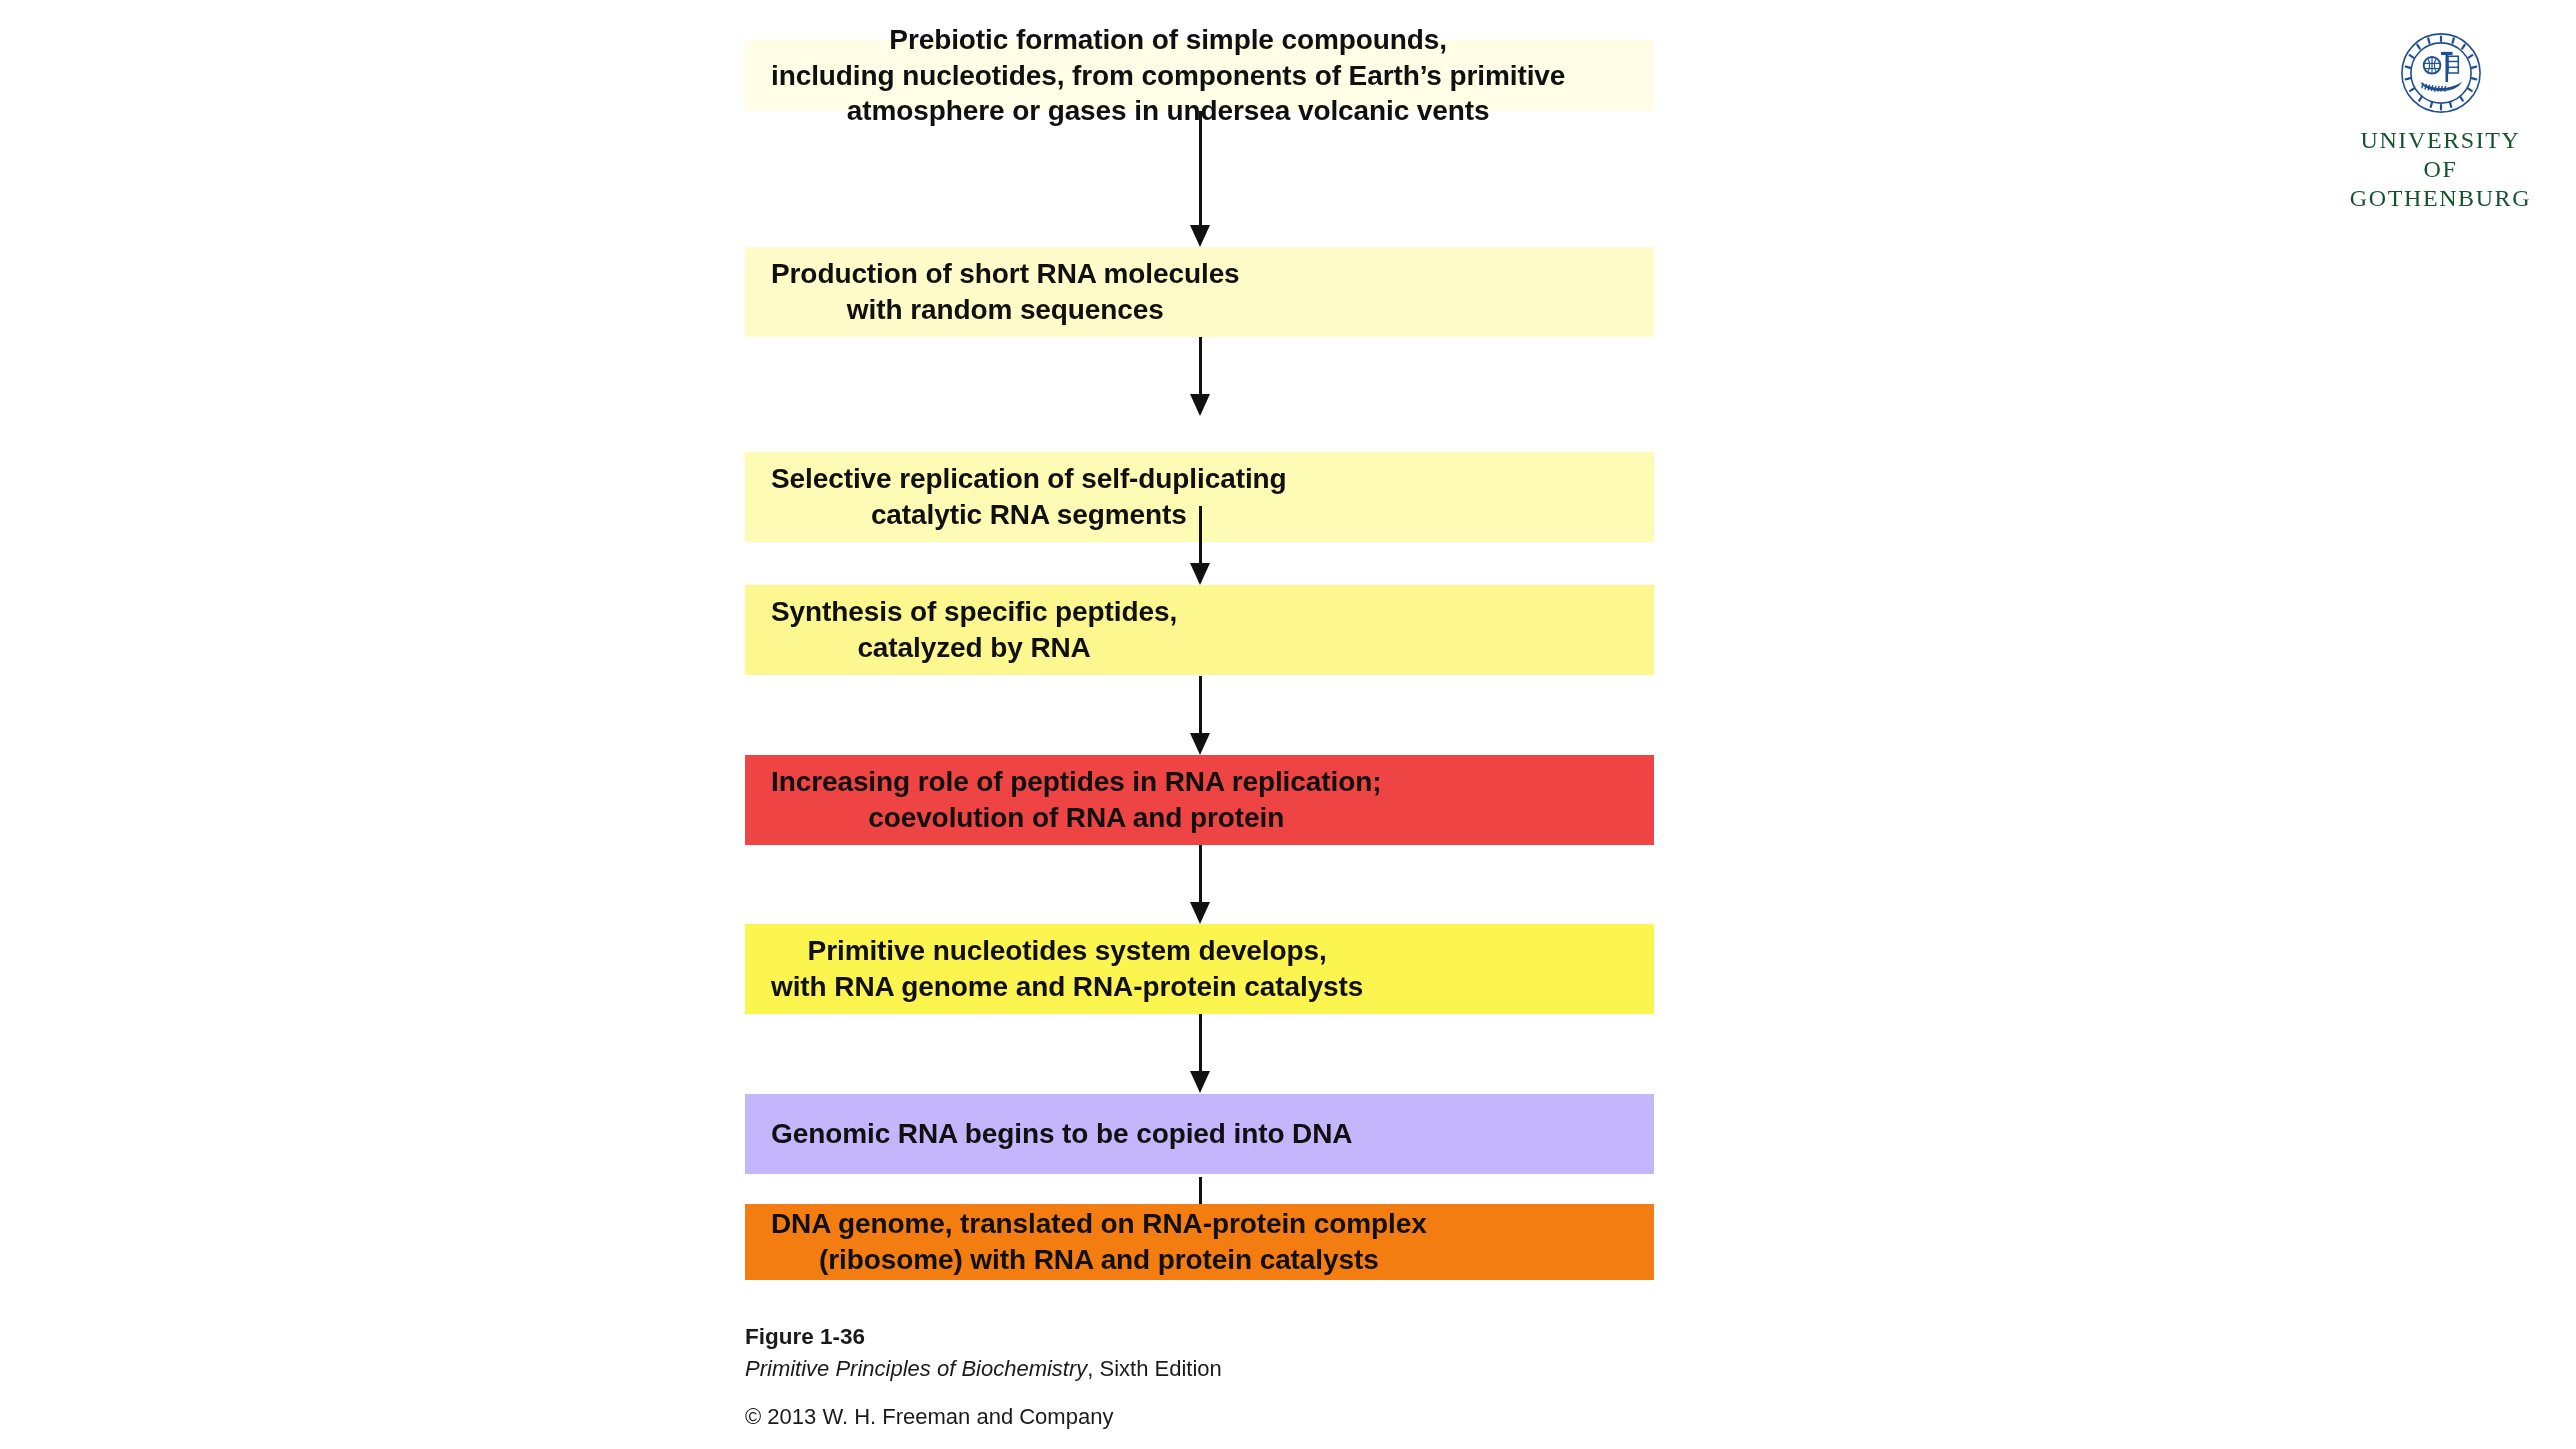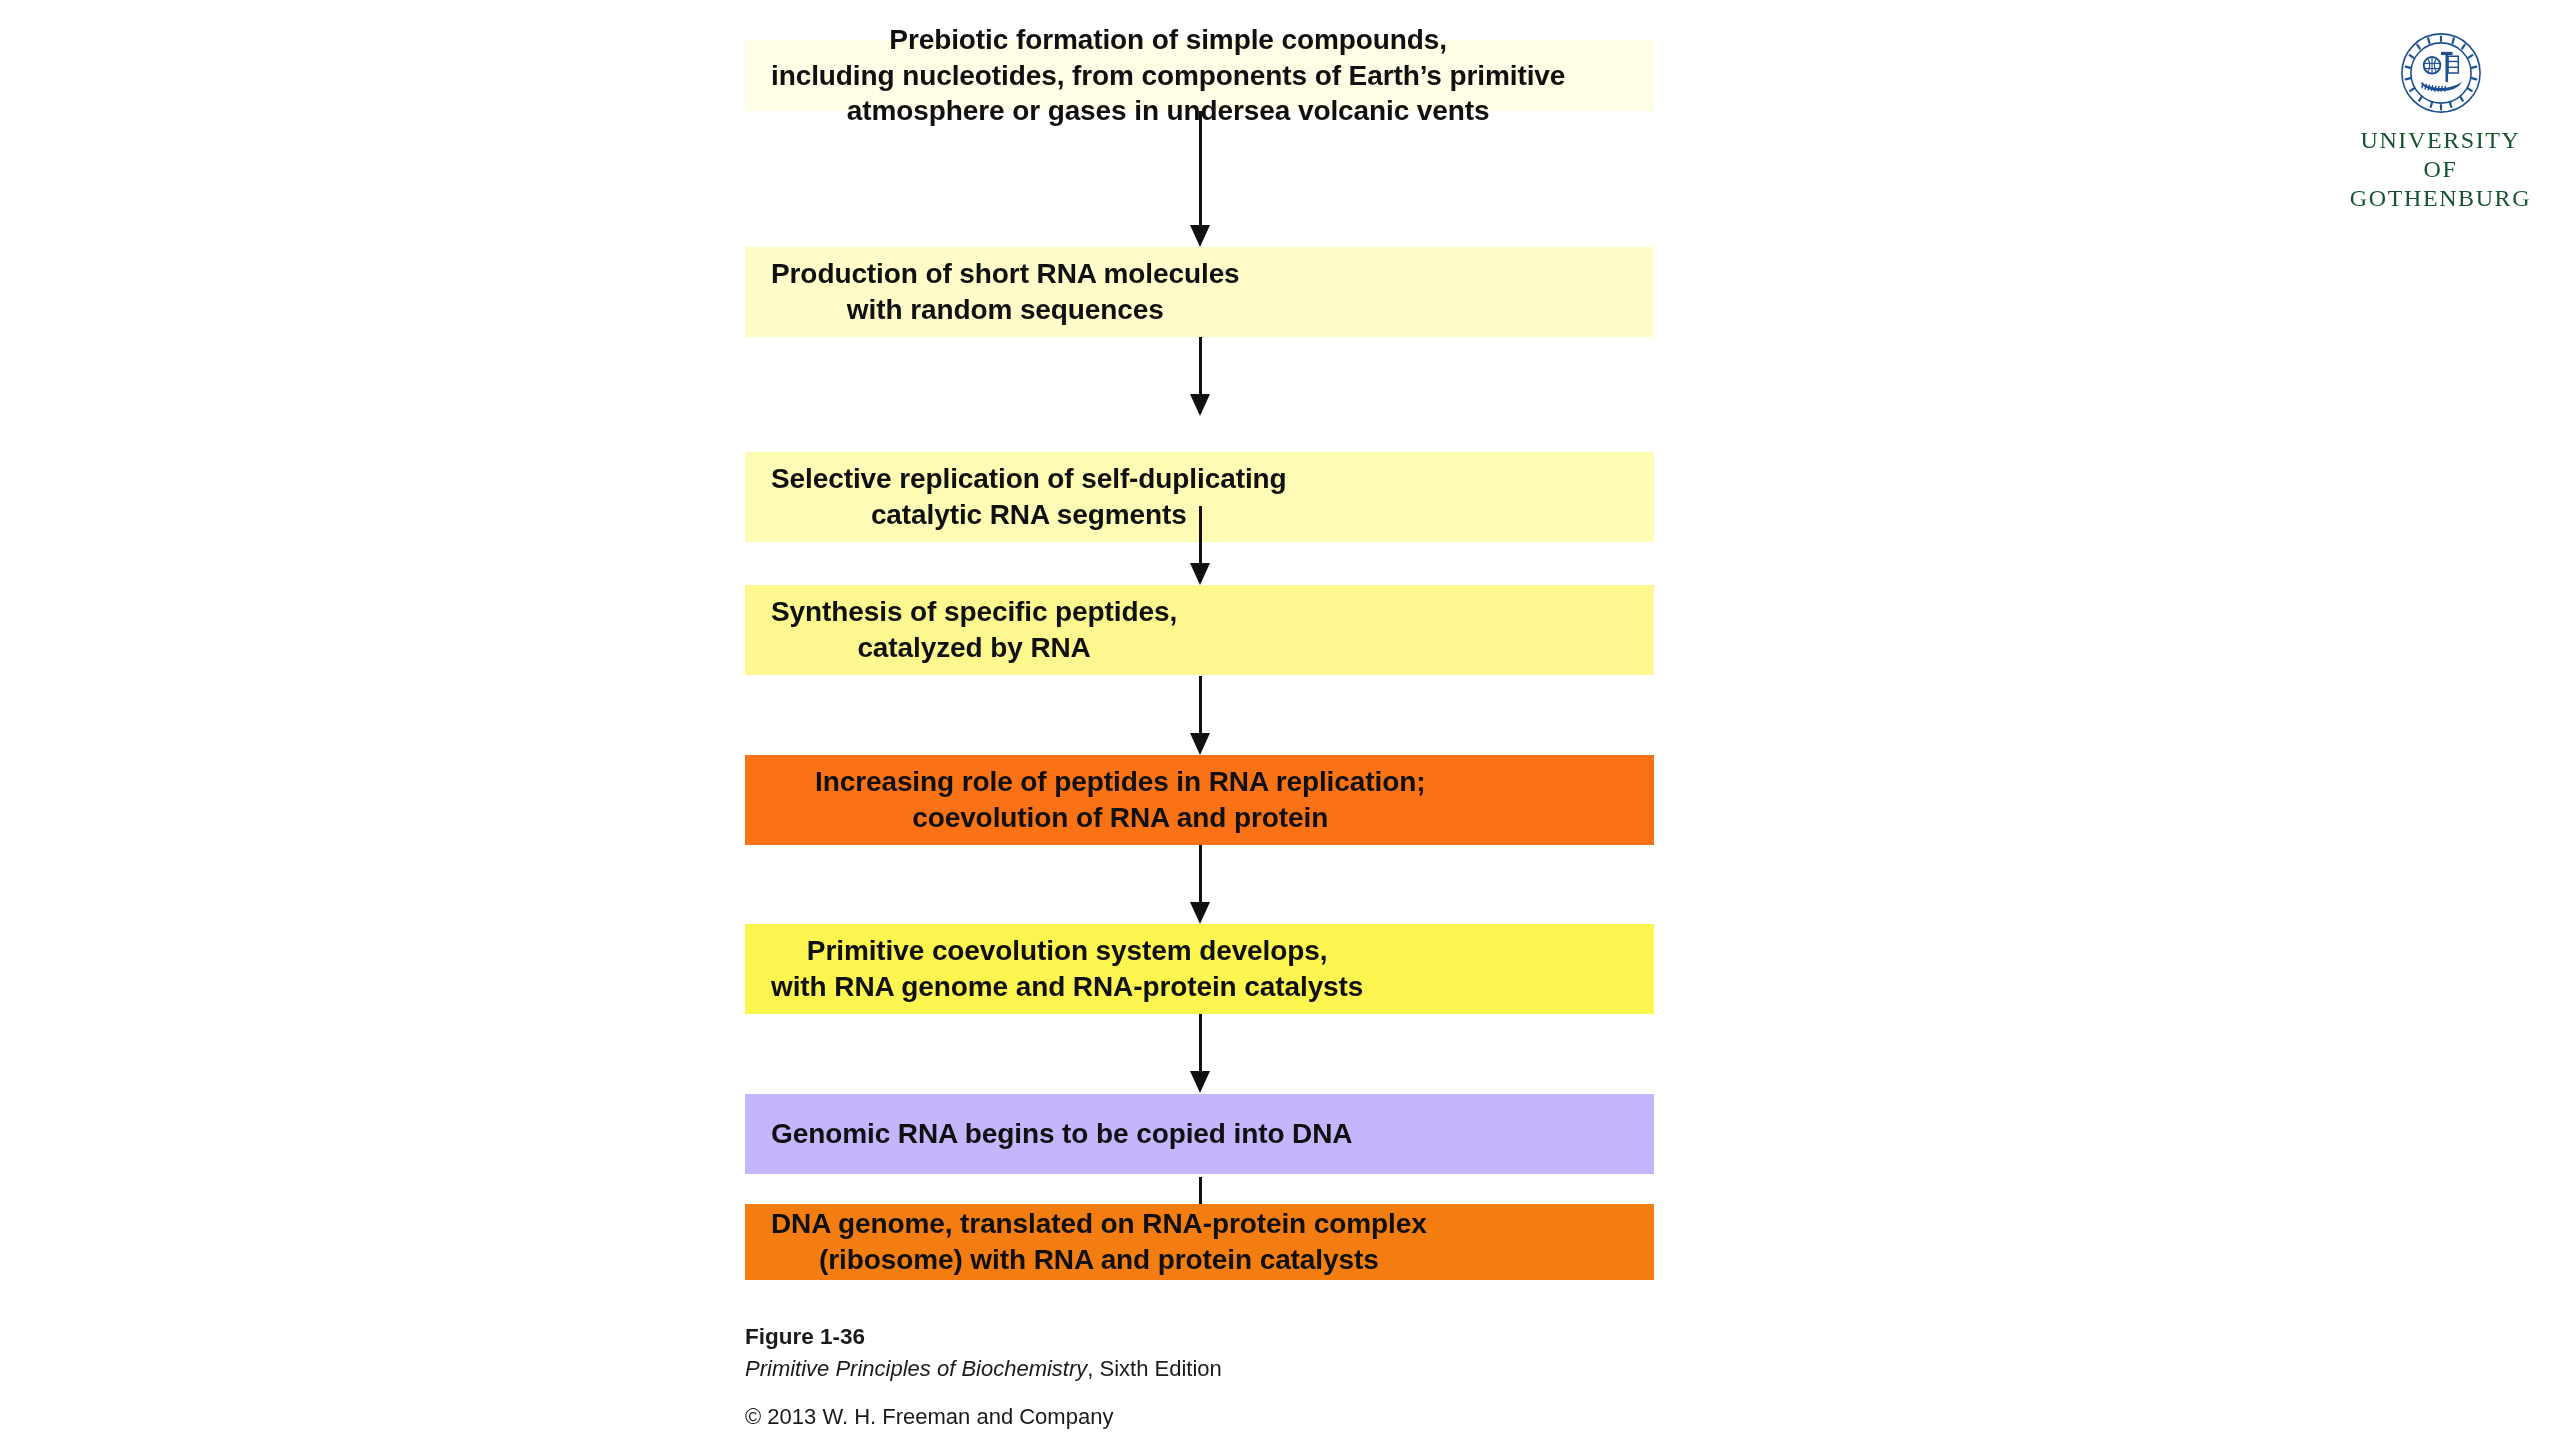--- a/index.html
+++ b/index.html
@@ -205,31 +205,31 @@
 
   <div class="flow-step" style="top:545px; height:90px; background:#fcf88f;">
     <span class="flow-step-label">Synthesis of specific peptides,
 catalyzed by RNA</span>
   </div>
   <div class="flow-arrow" style="left:455px; top:636px; height:79px;">
     <div class="flow-arrow-shaft" style="height:59px;"></div>
     <div class="flow-arrow-head" style="top:57px;"></div>
   </div>
 
-  <div class="flow-step" style="top:715px; height:90px; background:#f97316;padding-left:44px;">
+  <div class="flow-step" style="top:715px; height:90px; background:#ef4444;">
     <span class="flow-step-label">Increasing role of peptides in RNA replication;
 coevolution of RNA and protein</span>
   </div>
   <div class="flow-arrow" style="left:455px; top:805px; height:79px;">
     <div class="flow-arrow-shaft" style="height:59px;"></div>
     <div class="flow-arrow-head" style="top:57px;"></div>
   </div>
 
   <div class="flow-step" style="top:884px; height:90px; background:#fcf550;">
-    <span class="flow-step-label">Primitive coevolution system develops,
+    <span class="flow-step-label">Primitive nucleotides system develops,
 with RNA genome and RNA-protein catalysts</span>
   </div>
   <div class="flow-arrow" style="left:455px; top:974px; height:79px;">
     <div class="flow-arrow-shaft" style="height:59px;"></div>
     <div class="flow-arrow-head" style="top:57px;"></div>
   </div>
 
   <div class="flow-step" style="top:1054px; height:80px; background:#c4b5fd;">
     <span class="flow-step-label">Genomic RNA begins to be copied into DNA</span>
   </div>

